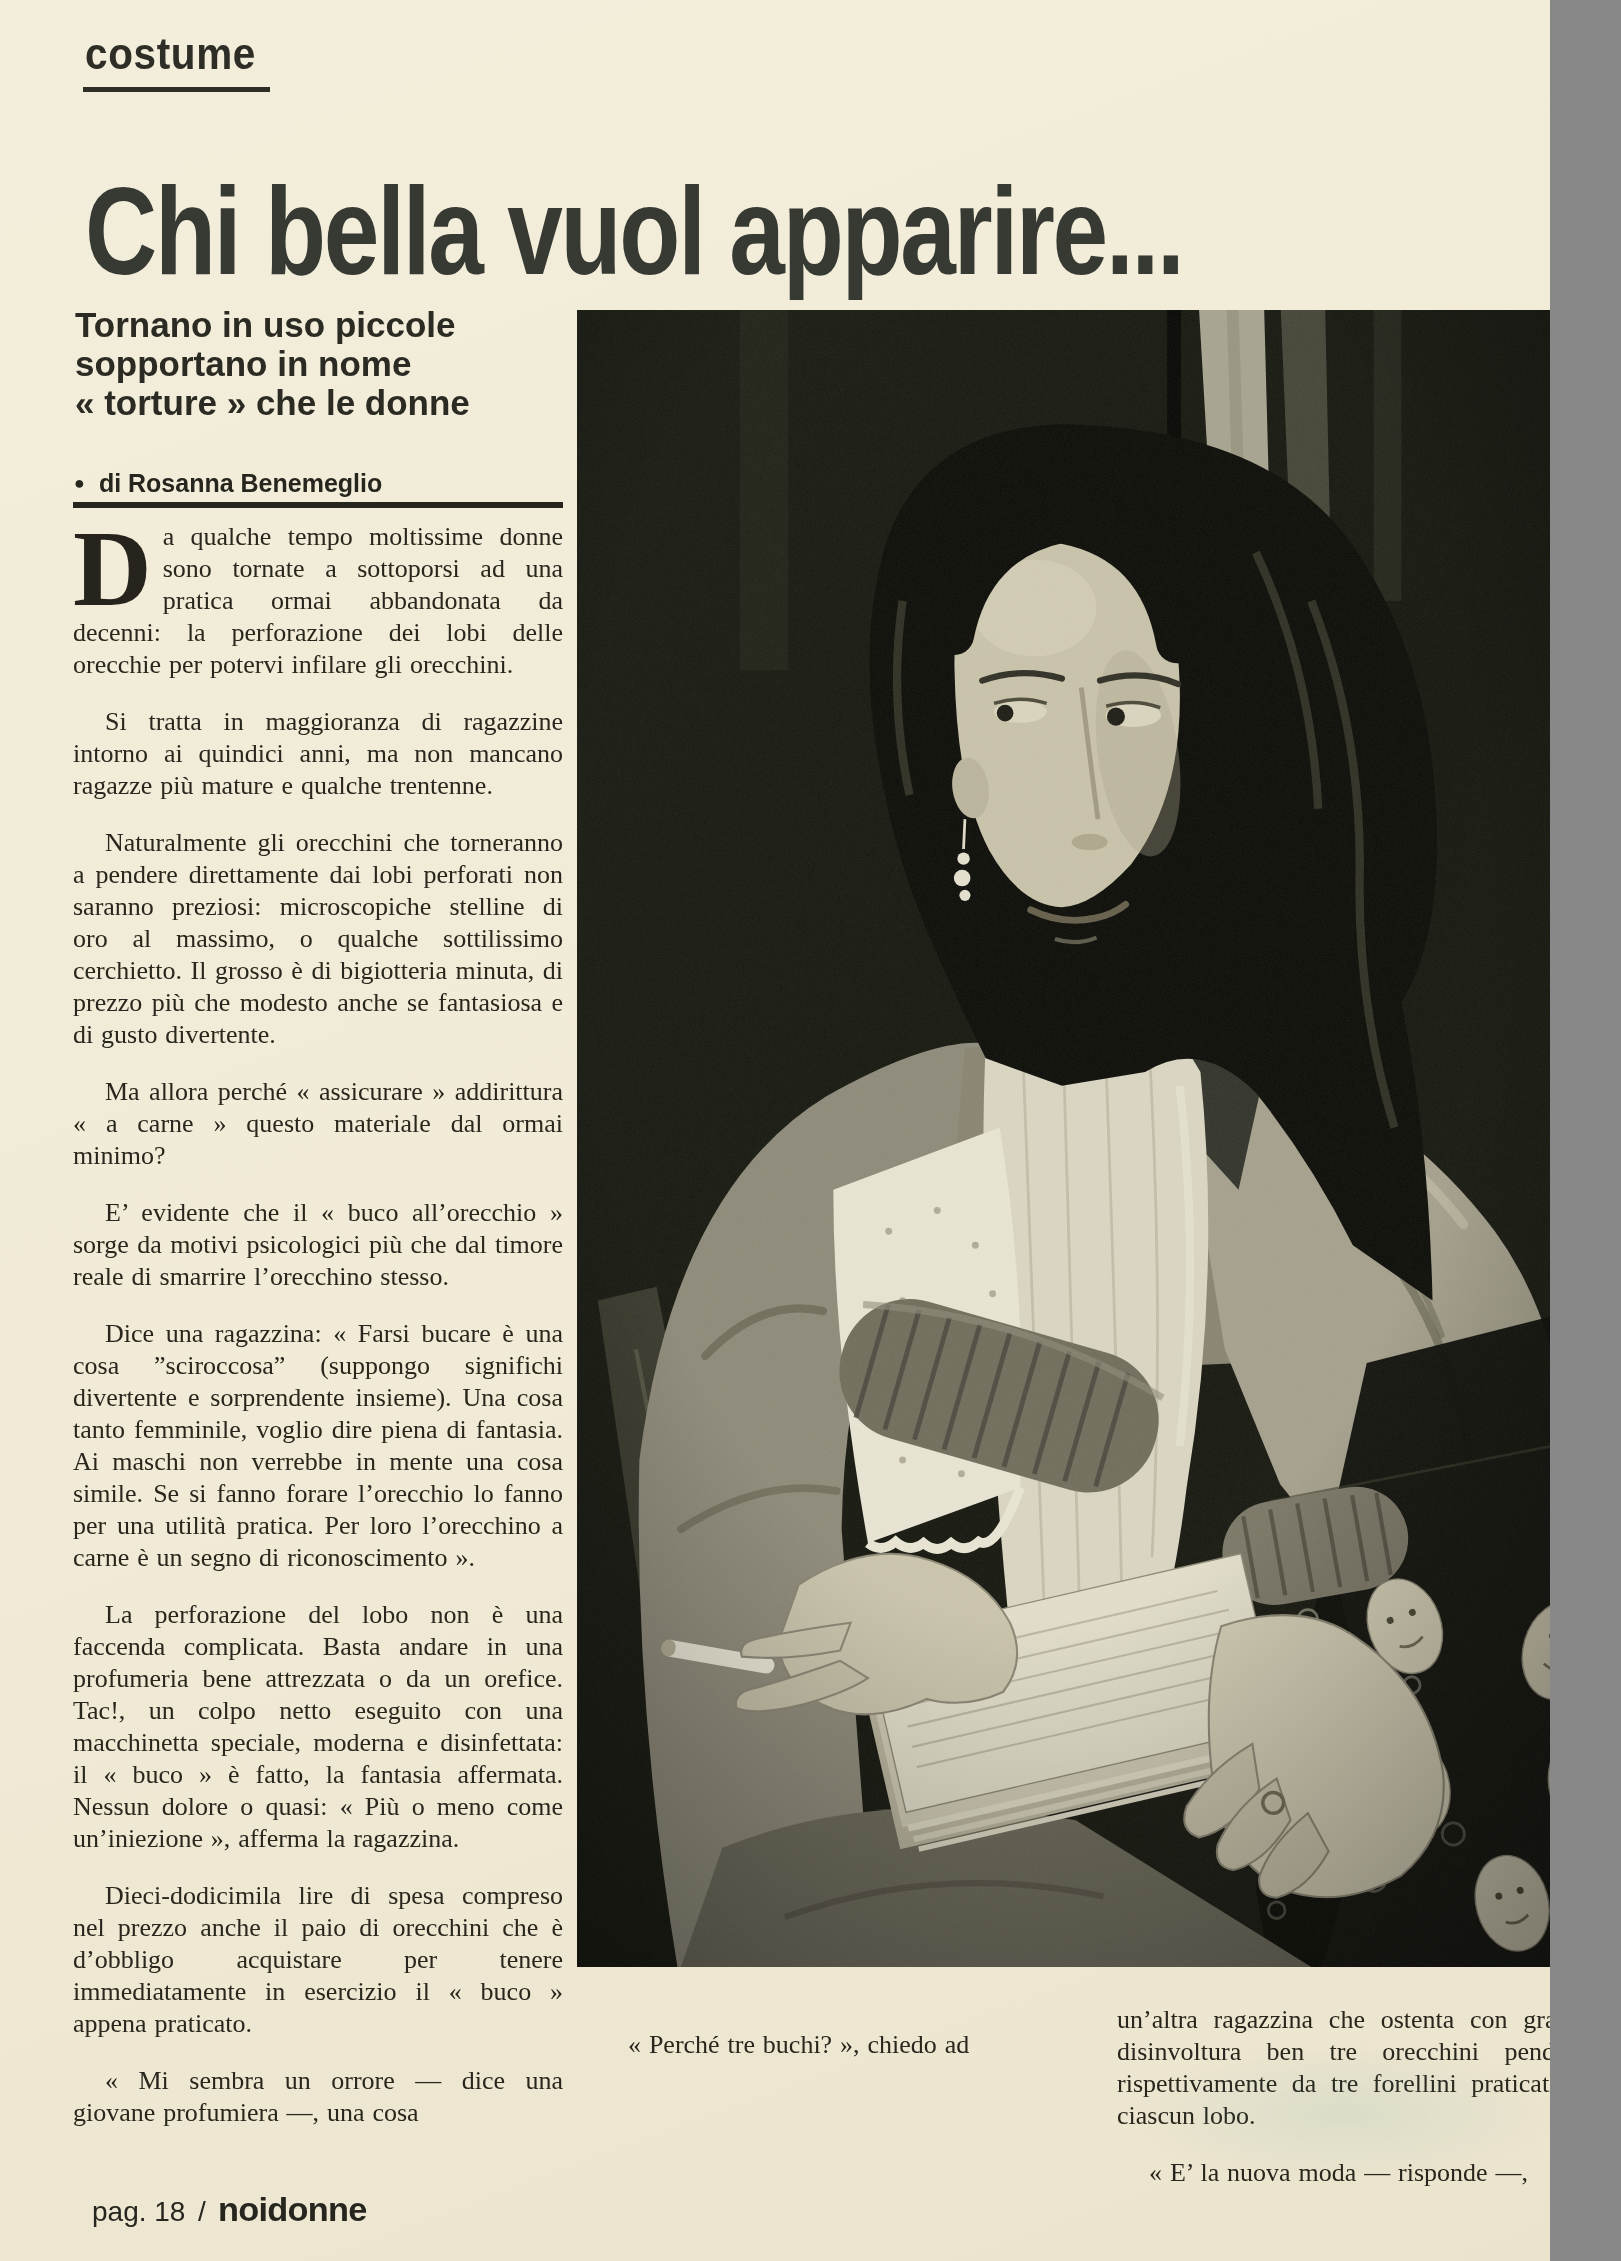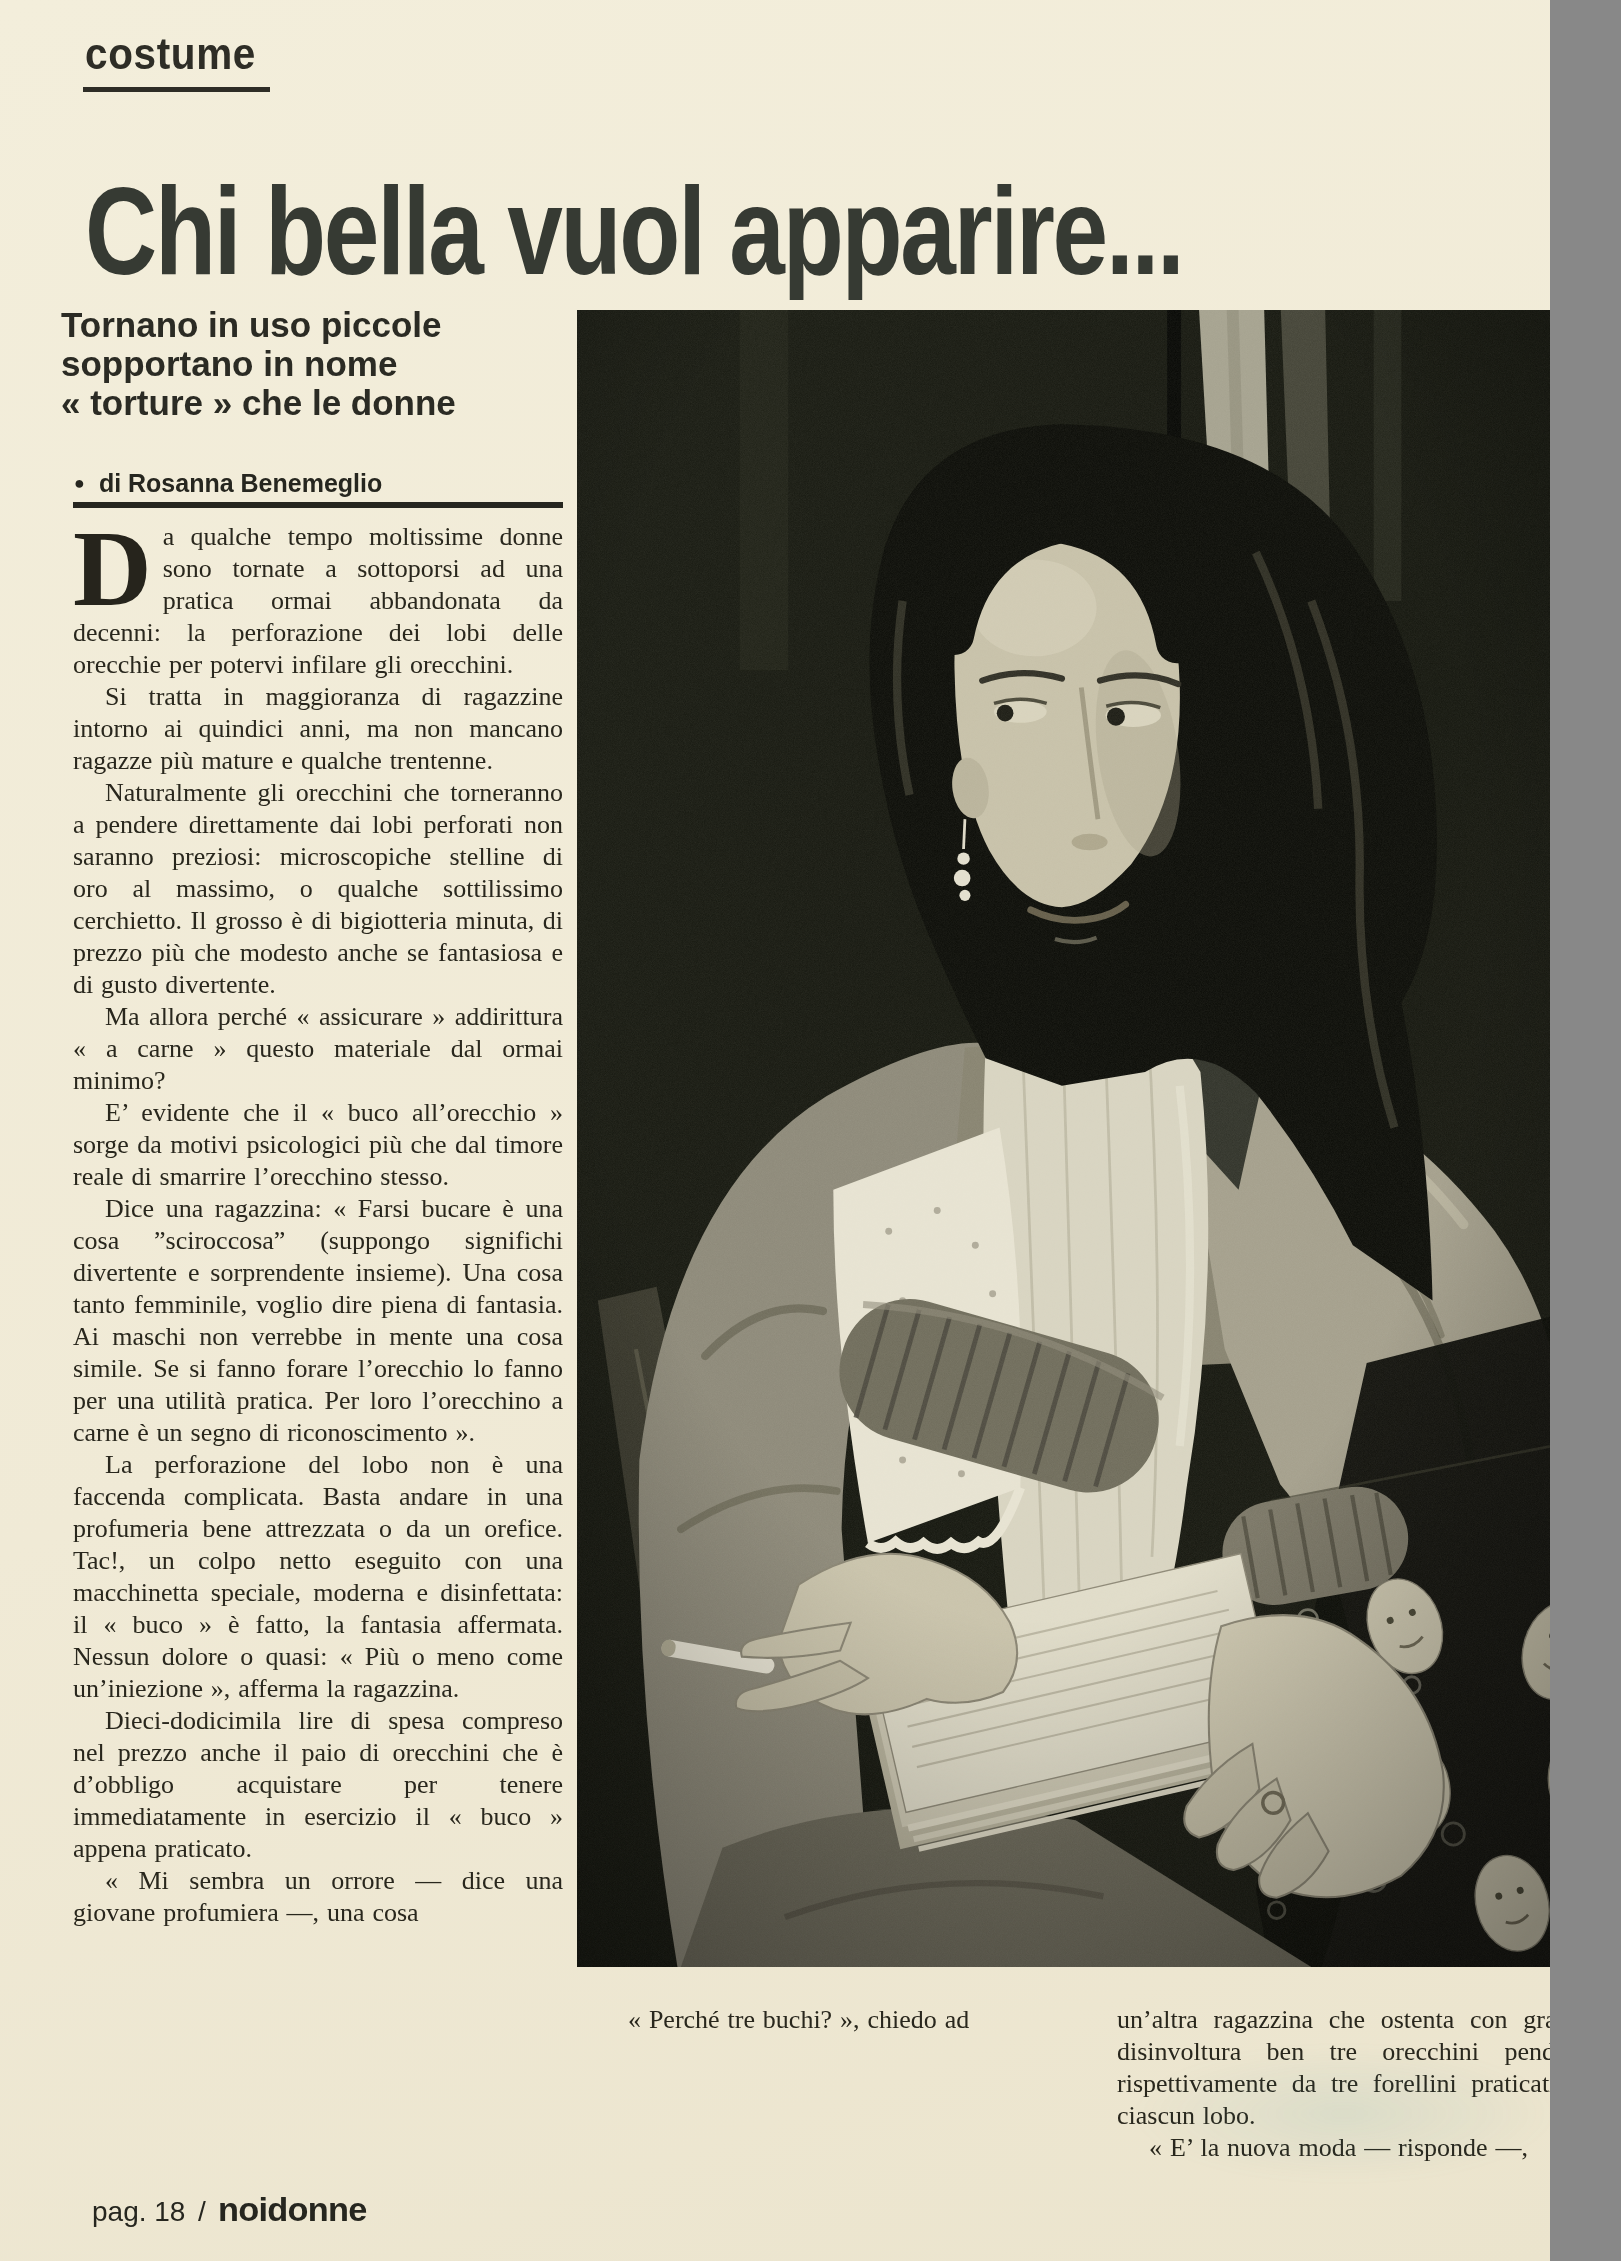--- a/index.html
+++ b/index.html
@@ -1,27 +1,27 @@
 <!DOCTYPE html>
 <html style="font-size:11px"><head>
 <meta charset="utf-8">
 <style>
   html,body{margin:0;padding:0;background:#888;}
   #page{position:relative;width:1550px;height:2261px;background:linear-gradient(160deg,#f3eedb 0%,#f0ead6 55%,#ebe4cd 100%);overflow:hidden;color:#28271f;}
   .abs{position:absolute;}
   .kicker{left:85px;top:32px;font:700 44px/1 "Liberation Sans",sans-serif;color:#2e2d26;transform:scaleX(.92);transform-origin:left top;letter-spacing:0.7px;}
   .kicker-rule{left:83px;top:87px;width:187px;height:4.8px;background:#2e2d26;}
   .headline{left:85px;top:168px;margin:0;font:700 125px/1 "Liberation Sans",sans-serif;color:#363a33;letter-spacing:-2.8px;transform:scaleX(.8);transform-origin:left top;white-space:nowrap;}
-  .standfirst{left:61px;top:305px;font:700 35px/39px "Liberation Sans",sans-serif;color:#2b2b24;}
+  .standfirst{left:75px;top:305px;font:700 35px/39px "Liberation Sans",sans-serif;color:#2b2b24;}
   .byline{left:74px;top:471px;font:700 25px/1 "Liberation Sans",sans-serif;color:#26261f;}
   .byline .bullet{font-size:18px;vertical-align:2.8px;margin-right:14px;}
   .byline-rule{left:73px;top:502px;width:490px;height:5.5px;background:#26261f;}
   .col{font-family:"Liberation Serif",serif;font-size:26px;line-height:32px;text-align:justify;color:#29271d;word-spacing:1.4px;}
   .col p{margin:0;}
-  .col p.indent{text-indent:32px;}
+  .col p.indent{text-indent:32px;margin-top:25px;}
   .col-left{left:73px;top:521px;width:490px;}
   .col-mid{left:596px;top:2004px;width:485px;}
   .col-right{left:1117px;top:2004px;width:477px;}
   .dropcap{float:left;font:700 109px/87px "Liberation Serif",serif;margin:4.2px 11px 0 0;color:#26241c;}
   .photo{left:577px;top:310px;width:1010px;height:1657px;background:#14160e;}
   .photo svg{display:block;width:100%;height:100%;}
   .footer{left:92px;top:2193px;font:400 28px/1 "Liberation Sans",sans-serif;color:#26261f;display:flex;align-items:baseline;gap:12.5px;justify-content:flex-end;}
   .footer .logo{font:700 33px/1 "Liberation Sans",sans-serif;letter-spacing:-0.7px;transform:scaleX(1.04);transform-origin:left bottom;}
   .ghost{left:1129px;top:2044px;width:430px;height:139px;background:radial-gradient(ellipse at center,rgba(70,145,150,.10),rgba(70,145,150,0) 70%);filter:blur(5.5px);}
 </style>

